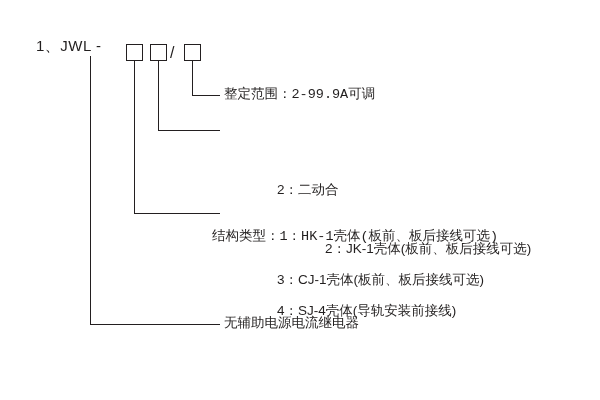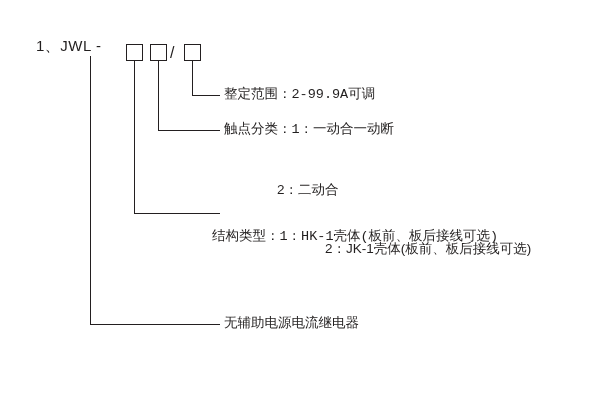--- a/index.html
+++ b/index.html
@@ -83,21 +83,22 @@
   <div class="hline" style="left:158px; top:130px; width:62px;"></div>
 
   <div class="vline" style="left:134px; top:61px; height:152px;"></div>
   <div class="hline" style="left:134px; top:213px; width:86px;"></div>
 
   <div class="vline" style="left:90px; top:56px; height:268px;"></div>
   <div class="hline" style="left:90px; top:324px; width:130px;"></div>
 
   <div class="label" style="left:224px; top:86px;">整定范围：2-99.9A可调</div>
 
-  <div class="label" style="left:224px; top:121px;">触点分类：1：一动合一动断</div>
   <div class="sub-label" style="left:277px; top:157px;margin-top:24px;">2：二动合</div>
 
   <div class="label" style="left:212px; top:204px;margin-top:24px;">结构类型：1：HK-1壳体(板前、板后接线可选)</div>
   <div class="sub-label" style="left:277px; top:240px;margin-left:48px;">2：JK-1壳体(板前、板后接线可选)</div>
+  <div class="sub-label" style="left:277px; top:271px;">3：CJ-1壳体(板前、板后接线可选)</div>
+  <div class="sub-label" style="left:277px; top:302px;">4：SJ-4壳体(导轨安装前接线)</div>
 
   <div class="label" style="left:224px; top:315px;">无辅助电源电流继电器</div>
 
 </div>
 
 </body></html>

